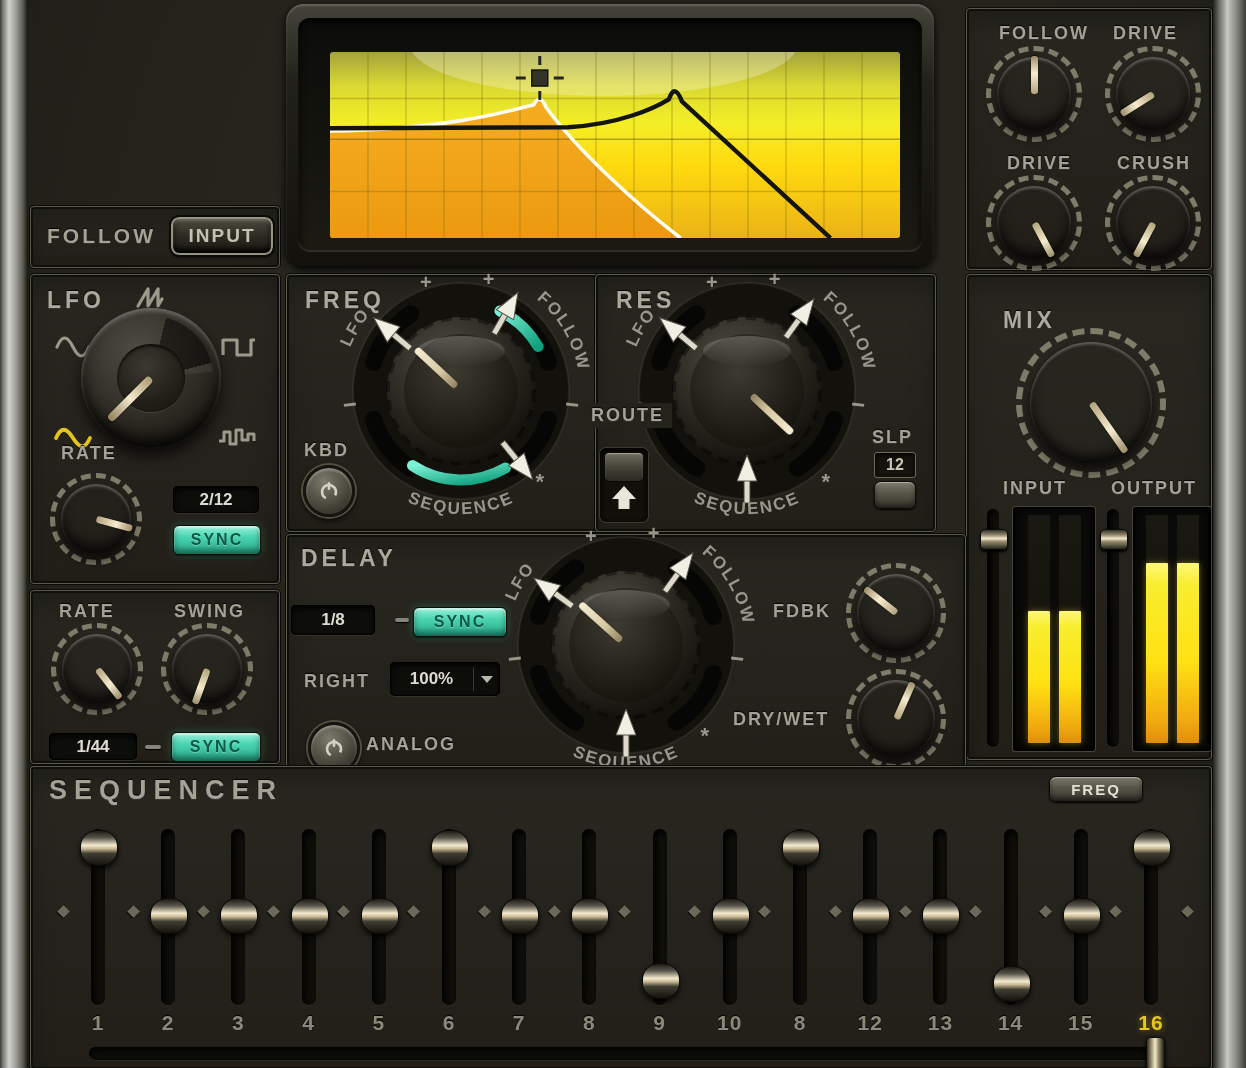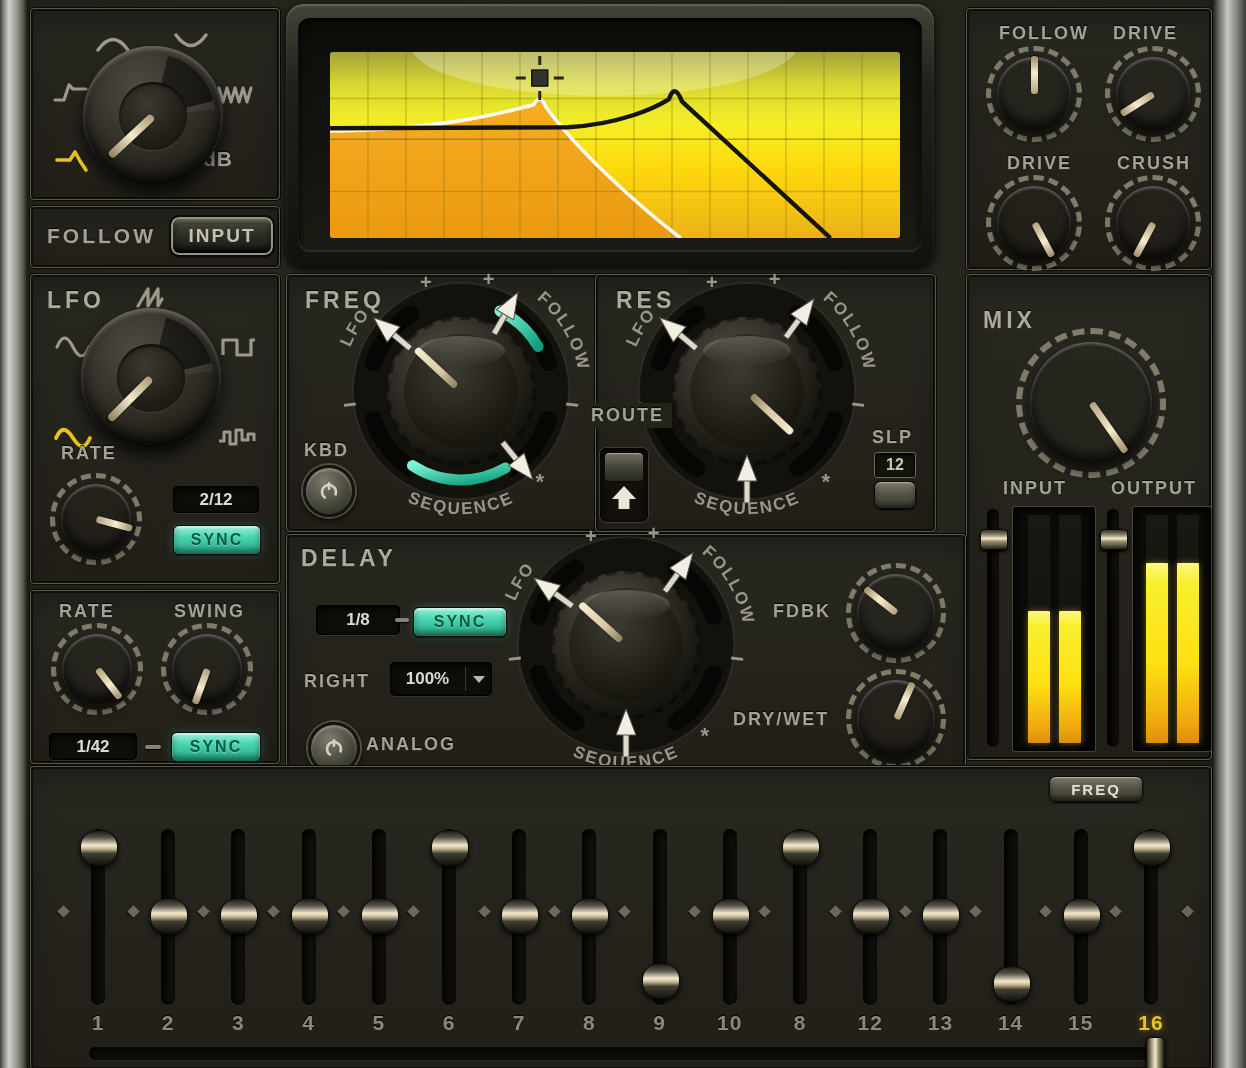--- a/index.html
+++ b/index.html
@@ -126,41 +126,20 @@
   svg text{font-family:"Liberation Sans",sans-serif;}
 </style>
 </head>
 <body>
 
 <div id="root">
   <div class="rail left"></div>
   <div class="rail right"></div>
   <div class="panel">
 
-    <div class="box" style="left:2px;top:8px;width:248px;height:190px">
-      <svg class="wicon" style="left:64px;top:22px" width="36" height="22">
-          <path d="M3,19 Q18,-2 33,19" fill="none" stroke="#9b9a8b" stroke-width="3.4" stroke-linecap="round"></path>
-        </svg>
-      <svg class="wicon" style="left:142px;top:22px" width="36" height="22">
-          <path d="M3,4 Q18,25 33,4" fill="none" stroke="#9b9a8b" stroke-width="3.4" stroke-linecap="round"></path>
-        </svg>
-      <svg class="wicon" style="left:22px;top:72px" width="36" height="22">
-          <path d="M2,19 H11 L16,4 L20,8 H33" fill="none" stroke="#9b9a8b" stroke-width="3.2" stroke-linejoin="round" stroke-linecap="round"></path>
-        </svg>
-      <svg class="wicon" style="left:186px;top:74px" width="38" height="22">
-          <path d="M2,5 L6,19 L10,5 L14,19 L18,5 L22,19 L26,5 L30,19 L34,5" fill="none" stroke="#9b9a8b" stroke-width="3" stroke-linejoin="round" stroke-linecap="round"></path>
-        </svg>
-      <svg class="wicon" style="left:24px;top:138px" width="40" height="26">
-          <path d="M2,13 H15 L20,5 L25,14 L31,23" fill="none" stroke="#e8c31f" stroke-width="3.6" stroke-linejoin="round" stroke-linecap="round"></path>
-        </svg>
-      <div class="lbl" style="left:172px;top:138px;font-size:21px;letter-spacing:1px">dB</div>
-      <div class="selknob" style="left: 52px; top: 37px; width: 140px; height: 140px; --rot: -133deg;">
-        <div class="ptr"></div>
-      </div>
-    </div>
 
     <div class="box" style="left:2px;top:206px;width:248px;height:60px">
       <div class="lbl" style="left:16px;top:17px;font-size:21px">FOLLOW</div>
       <div class="inputbtn" style="left:140px;top:10px;width:98px;height:34px">INPUT</div>
     </div>
 
     <div class="box" style="left:2px;top:274px;width:248px;height:308px">
       <div class="lbl title" style="left:16px;top:12px">LFO</div>
       <svg class="wicon" style="left:104px;top:10px" width="36" height="24">
           <path d="M3,21 L13,4 L13,21 L23,4 L23,21 L27,14" fill="none" stroke="#9b9a8b" stroke-width="3.2" stroke-linejoin="round" stroke-linecap="round"></path>
@@ -196,21 +175,21 @@
       <div class="knob" style="left: 20px; top: 32px; width: 92px; height: 92px; --rot: 142deg;">
         <div class="ring"></div>
           <div class="body"></div>
           <div class="ptr"></div>
       </div>
       <div class="knob" style="left: 130px; top: 32px; width: 92px; height: 92px; --rot: -160deg;">
         <div class="ring"></div>
           <div class="body"></div>
           <div class="ptr"></div>
       </div>
-      <div class="disp" style="left:18px;top:142px;width:88px;height:27px">1/42</div>
+      <div class="disp" style="left:18px;top:142px;width:88px;height:27px">1/44</div>
       <div class="dash" style="left:114px;top:154px;width:16px"></div>
       <div class="syncbtn" style="left:140px;top:141px;width:88px;height:28px">SYNC</div>
     </div>
 
     <div id="bezel" style="left:258px">
       <div class="inner"></div>
       <div id="screen"><svg width="570" height="186">
             <rect width="570" height="186" fill="url(#scrGrad)"></rect>
             <ellipse cx="273.59999999999997" cy="-8" rx="193.8" ry="52" fill="rgba(255,255,250,.28)"></ellipse>
             <path d="M0,79.05 C115.36800000000001,77.05 172.0032,61.05 203.76,52.78 Q209.76,40.78 215.76,54.78 C245.76,96.72 306.55,152.51999999999998 350.55,186 L350.55,186 L0,186 Z" fill="url(#orGrad)"></path>
@@ -377,21 +356,21 @@
     </div>
 
     <div class="lbl small" style="left:555px;top:403px;padding:2px 8px;background:#23221b">ROUTE</div>
     <div id="route-slot" style="left:572px">
       <div id="route-btn"></div>
       <div class="uparrow" style="top:38px"></div>
       <div class="uparrow-stem" style="top:50px"></div>
     </div>
 
     <div class="box" style="left:938px;top:274px;width:244px;height:484px">
-      <div class="lbl title" style="left:16px;top:32px">MIX</div>
+      <div class="lbl title" style="left:36px;top:32px">MIX</div>
       <div class="knob" style="left: 49px; top: 53px; width: 150px; height: 150px; --rot: 145deg;">
         <div class="ring" style="border-width:6px"></div>
         <div class="body" style="inset:14px"></div>
         <div class="ptr"></div>
       </div>
       <div class="lbl small" style="left:36px;top:203px">INPUT</div>
       <div class="lbl small" style="left:144px;top:203px">OUTPUT</div>
       <div class="ftrack" style="left:20px;top:234px;height:238px">
         <div class="fhandle" id="in-fader-h" style="top: 20px;"></div>
       </div>
@@ -411,25 +390,25 @@
             <div class="fill" style="height: 79%;"></div>
           </div>
         <div class="slot">
             <div class="fill" style="height: 79%;"></div>
           </div>
       </div>
     </div>
 
     <div class="box" style="left:258px;top:534px;width:678px;height:240px">
       <div class="lbl title" style="left:14px;top:10px">DELAY</div>
-      <div class="disp" style="left:29px;top:70px;width:84px;height:30px">1/8</div>
+      <div class="disp" style="left:4px;top:70px;width:84px;height:30px">1/8</div>
       <div class="dash" style="left:108px;top:83px;width:14px"></div>
       <div class="syncbtn" style="left:126px;top:72px;width:92px;height:28px">SYNC</div>
       <div class="lbl small" style="left:17px;top:136px">RIGHT</div>
-      <div class="dropdown" style="left:103px;top:127px;width:102px;height:34px">
+      <div class="dropdown" style="left:103px;top:127px;width:110px;height:34px">
         <div class="val">100%</div>
         <div class="sep"></div>
         <div class="arr">
             <i></i>
           </div>
       </div>
       <div class="pwr" style="left:21px;top:187px">
         <svg width="22" height="22">
             <circle cx="11" cy="12" r="7" fill="none" stroke="#d4d2c4" stroke-width="2.6" stroke-dasharray="33 11" transform="rotate(118 11 12)"></circle>
             <rect x="9.7" y="2" width="2.6" height="8" rx="1.3" fill="#d4d2c4"></rect>
@@ -487,20 +466,21 @@
       </div>
       <div class="lbl small" style="left:446px;top:174px">DRY/WET</div>
       <div class="knob" style="left: 559px; top: 134px; width: 100px; height: 100px; --rot: 24deg;">
         <div class="ring"></div>
           <div class="body"></div>
           <div class="ptr"></div>
       </div>
     </div>
 
     <div class="box" style="left:2px;top:766px;width:1180px;height:302px;border-bottom:none">
+      <div class="lbl" style="left:18px;top:8px;font-size:27px;letter-spacing:7px">SEQUENCER</div>
       <div class="graybtn" style="left:1018px;top:9px;width:92px;height:24px;font-size:15px">FREQ</div>
       <div id="steps" style="position:absolute;inset:0">
           <div class="diamond" style="left:28px;top:140px"></div>
           <div class="diamond" style="left:97.6px;top:140px"></div>
           <div class="diamond" style="left:167.8px;top:140px"></div>
           <div class="diamond" style="left:238.0px;top:140px"></div>
           <div class="diamond" style="left:308.2px;top:140px"></div>
           <div class="diamond" style="left:378.4px;top:140px"></div>
           <div class="diamond" style="left:448.6px;top:140px"></div>
           <div class="diamond" style="left:518.8px;top:140px"></div>

